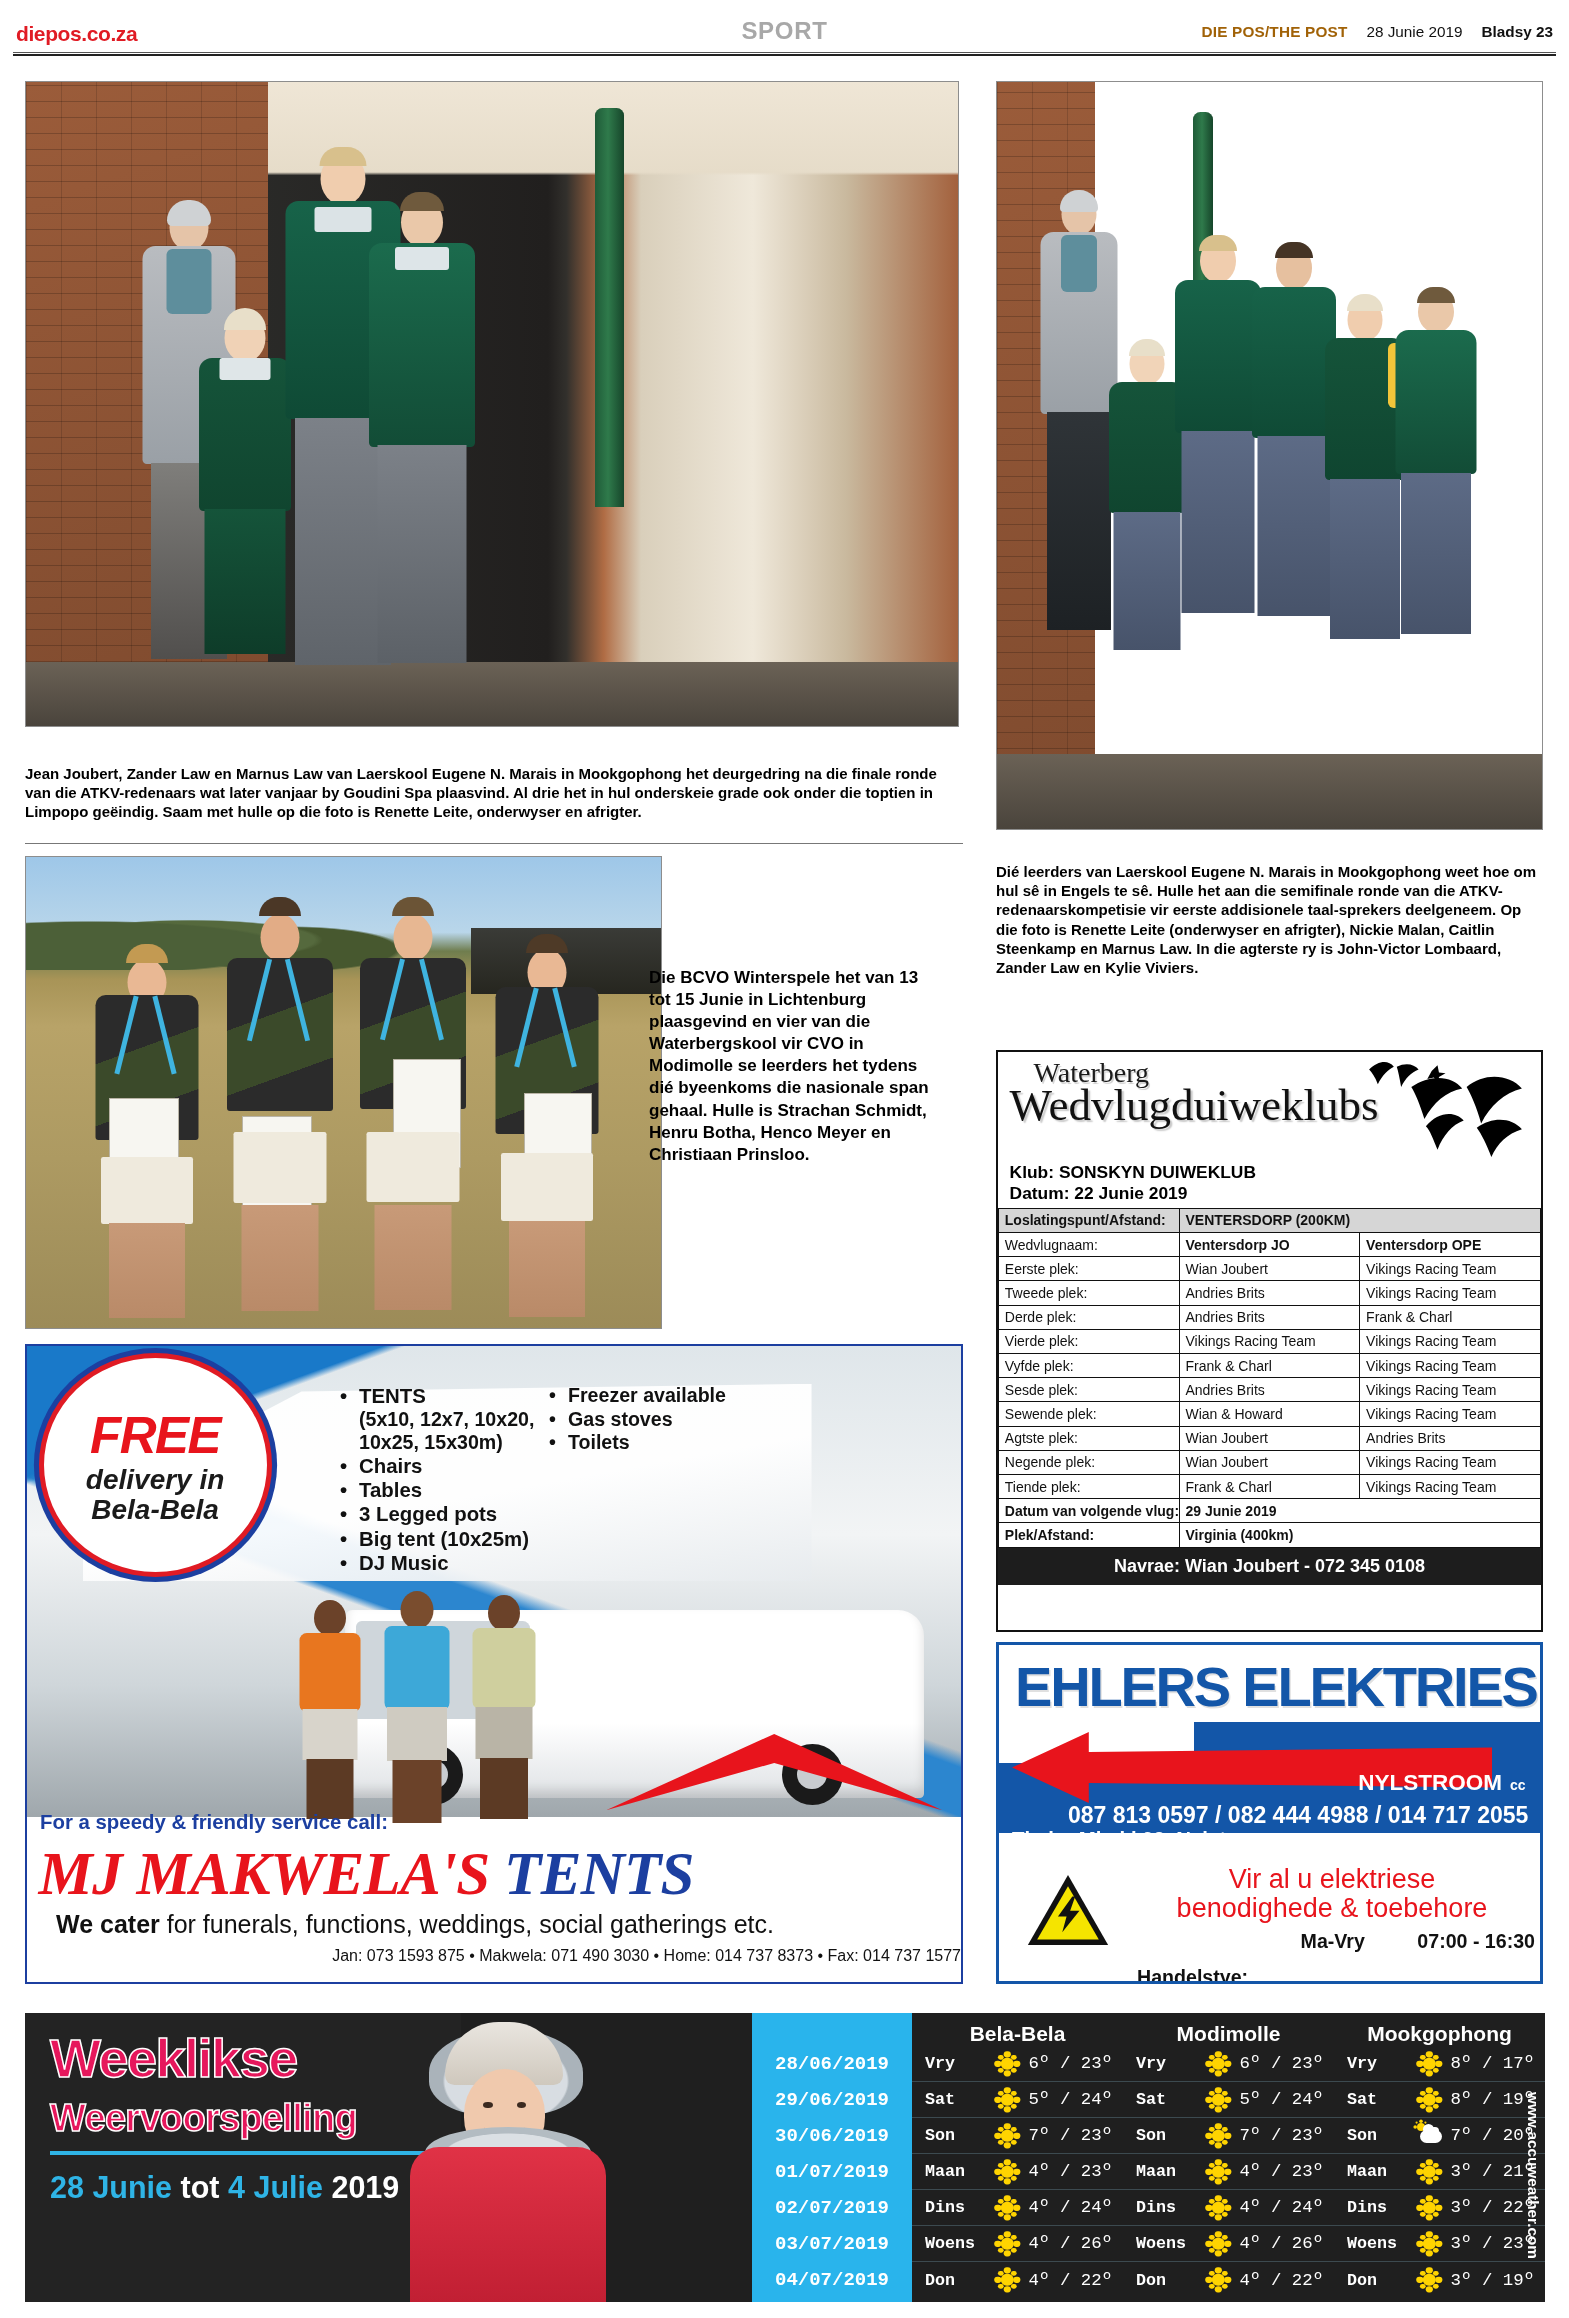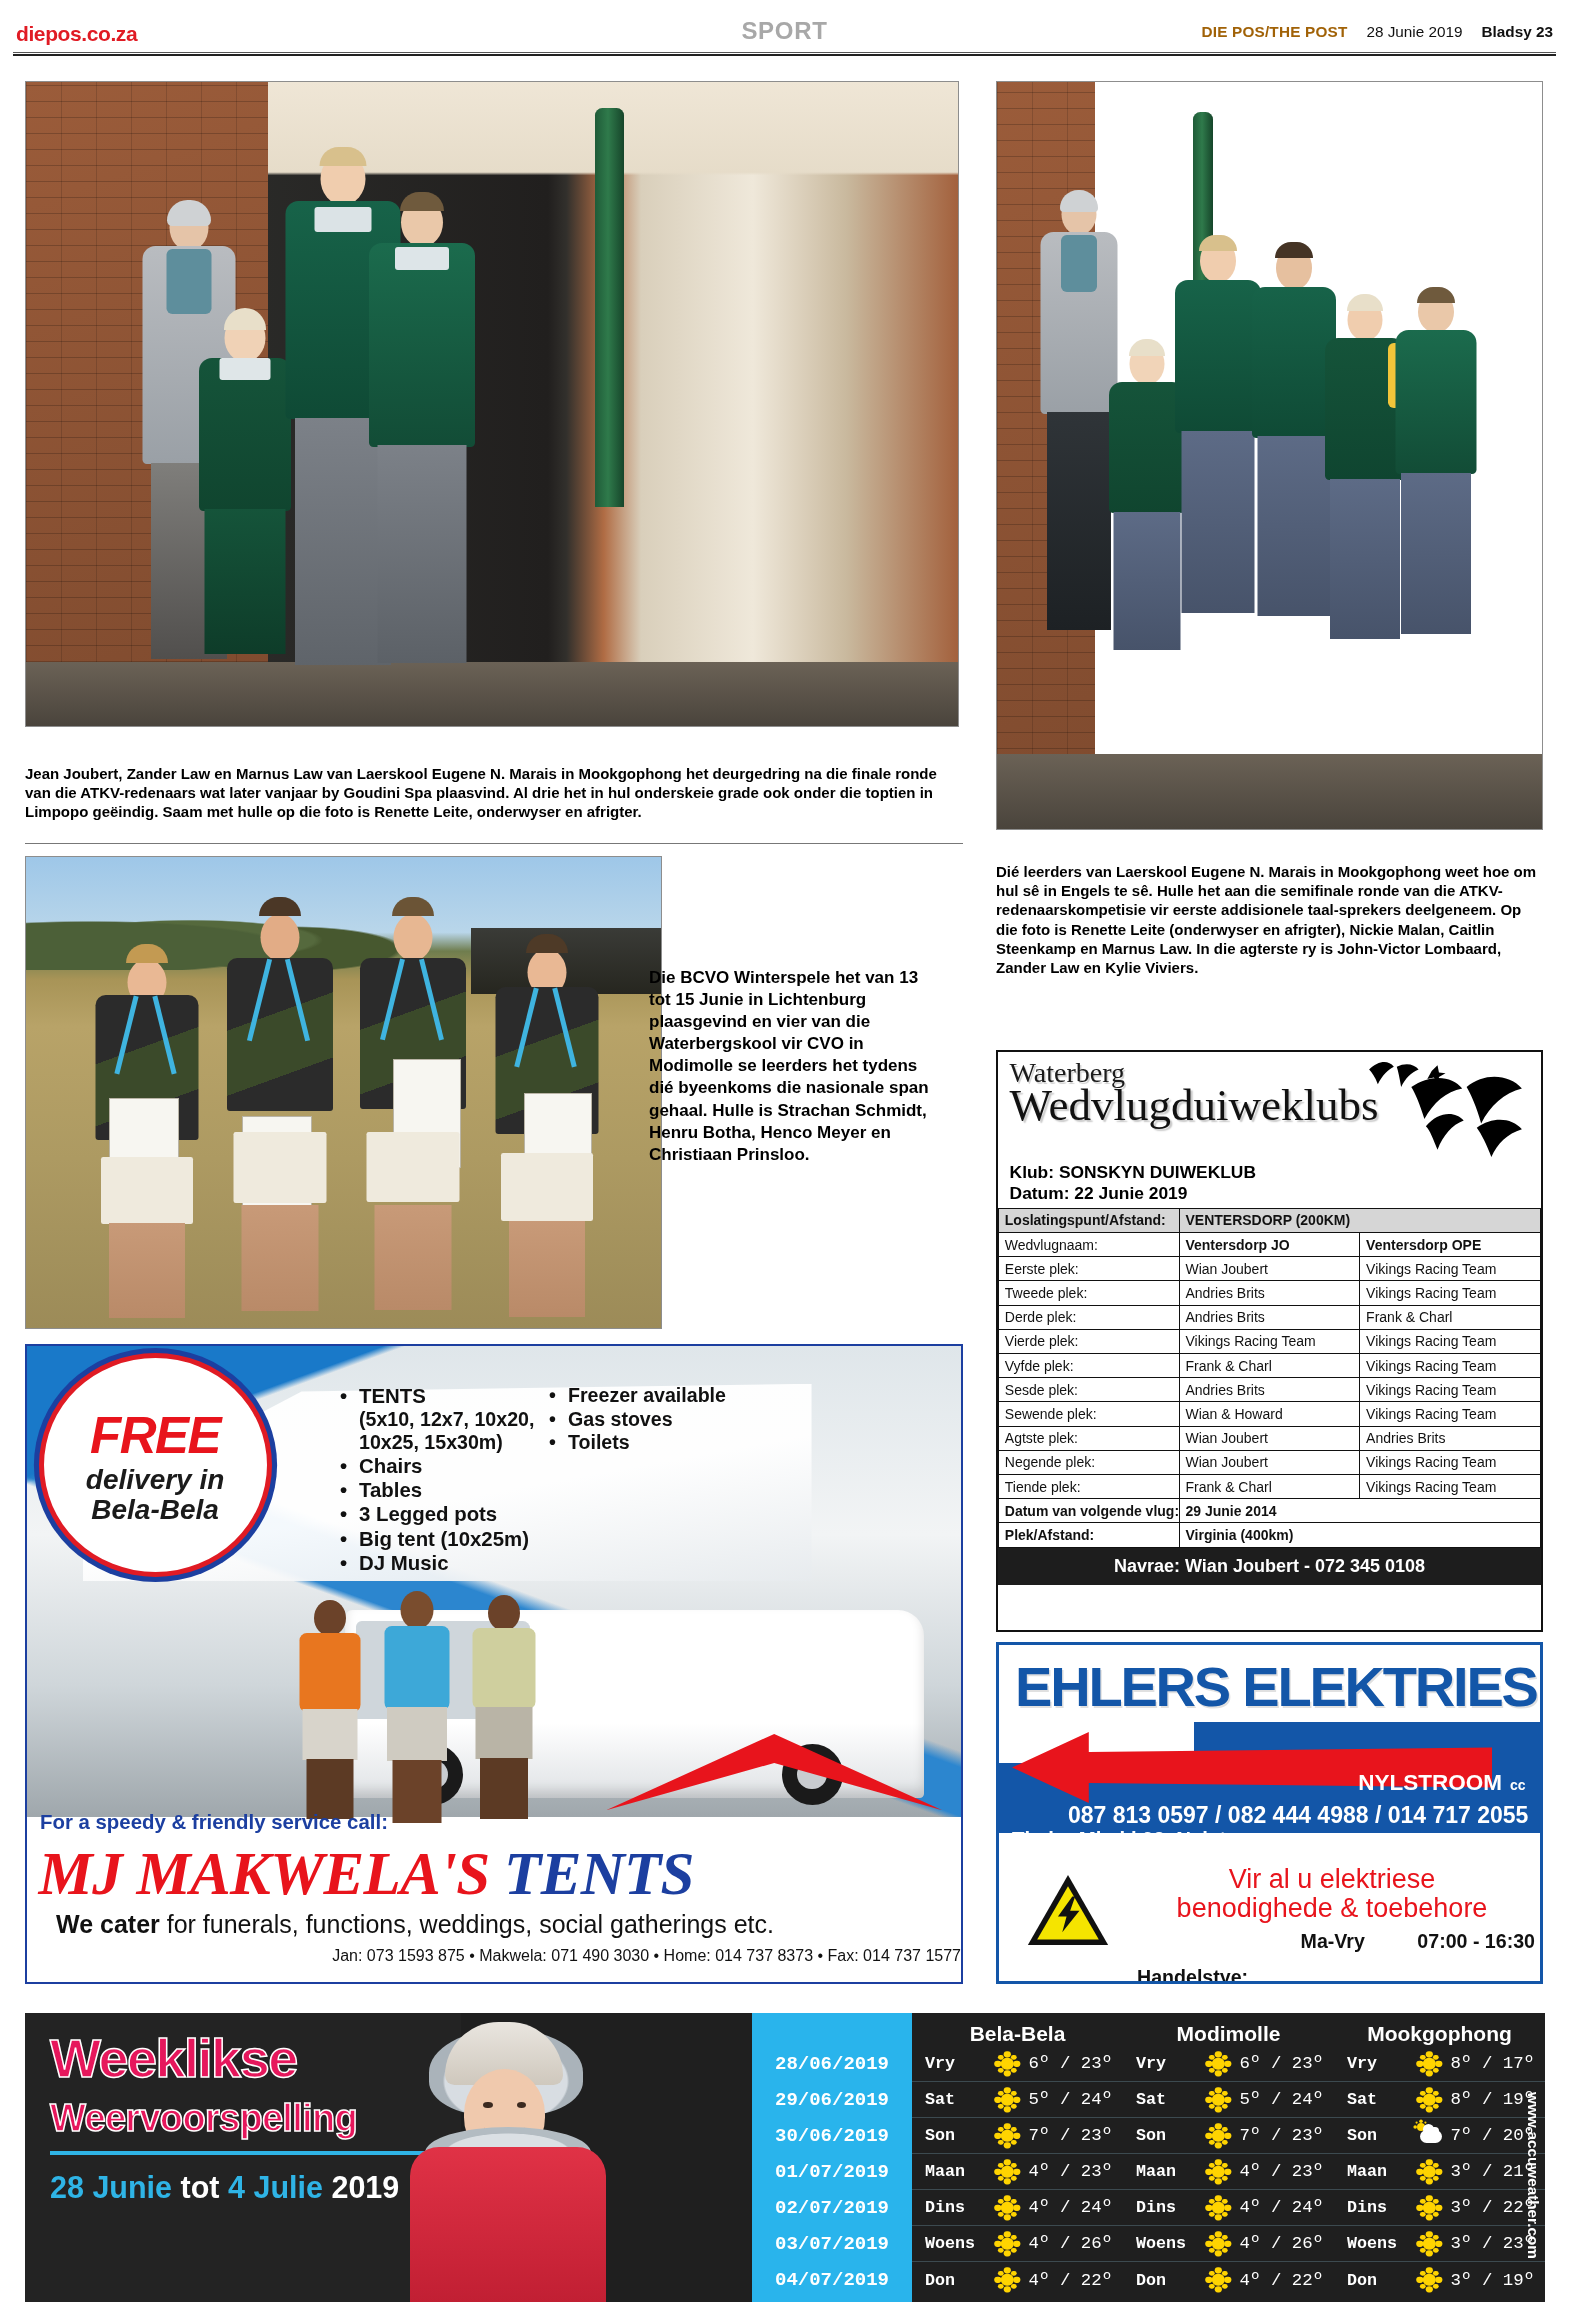--- a/index.html
+++ b/index.html
@@ -126,21 +126,21 @@
   .hr-thin { position:absolute; height:0.7px; background:#777; }
 
   
   #pigeon-box {
     position: absolute; left: 996px; top: 1050px; width: 547px; height: 582px;
     border: 2.2px solid #111; background: #fff;
   }
   .pig-head { position:relative; height:108px; padding:7.3px 0 0 11.6px; overflow:hidden; }
   .pig-title1 {
     font-family:"Liberation Serif", serif; font-size:28px; color:#1b1b1b;
-    text-shadow: 1.5px 1.5px 0.7px rgba(0,0,0,.18); line-height:1;
+    text-shadow: 1.5px 1.5px 0.7px rgba(0,0,0,.18); line-height:1;margin-left:24px;
   }
   .pig-title2 {
     font-family:"Liberation Serif", serif; font-size:45px; color:#111;
     text-shadow: 2.2px 2.2px 1.5px rgba(0,0,0,.22); line-height:0.96; margin-top:-2.9px;
   }
   .bird { position:absolute; color:#000; }
   .pig-klub { font-size:17.4px; font-weight:bold; padding:1.5px 0 0 11.6px; }
   .pig-datum { font-size:17.4px; font-weight:bold; padding:0 0 4.4px 11.6px; }
 
   table.pig-table { width:100%; border-collapse:collapse; table-layout:fixed; }
@@ -576,21 +576,21 @@
         <td>Wian Joubert</td>
         <td>Vikings Racing Team</td>
       </tr>
       <tr>
         <td class="lbl">Tiende plek:</td>
         <td>Frank &amp; Charl</td>
         <td>Vikings Racing Team</td>
       </tr>
       <tr>
         <td class="lbl-b">Datum van volgende vlug:</td>
-        <td class="bold" colspan="2">29 Junie 2014</td>
+        <td class="bold" colspan="2">29 Junie 2019</td>
       </tr>
       <tr>
         <td class="lbl-b">Plek/Afstand:</td>
         <td class="bold" colspan="2">Virginia (400km)</td>
       </tr>
     </tbody>
   </table>
   <div class="pig-footer">Navrae: Wian Joubert - 072 345 0108</div>
 </div>
 

